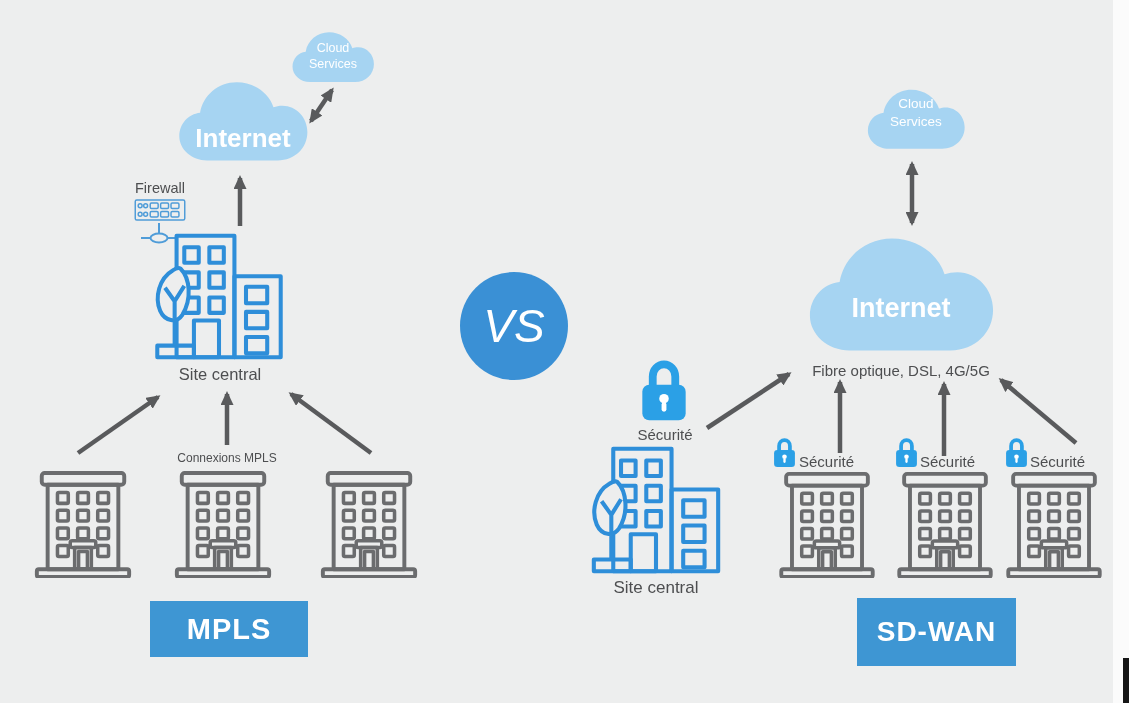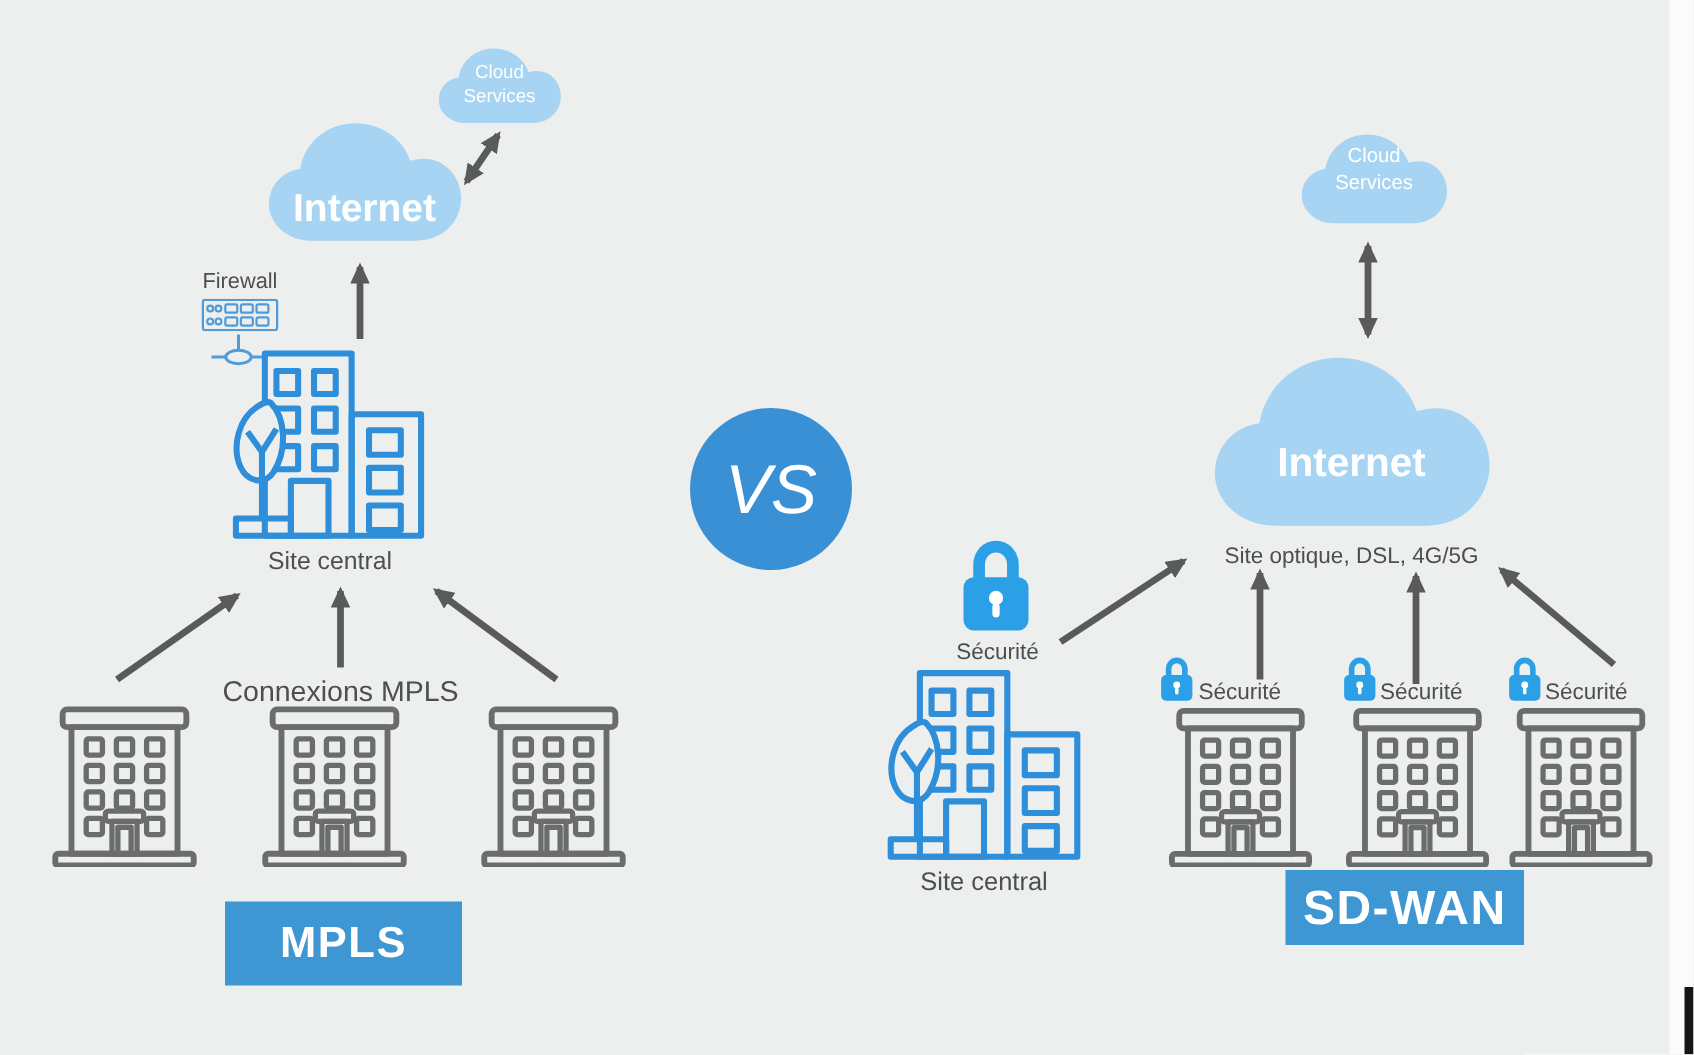--- a/index.html
+++ b/index.html
@@ -145,21 +145,21 @@
     <div class="lbl" style="left: 135px; top: 180px; font-size: 14.5px; color: rgb(77, 78, 80);">Firewall</div>
     <svg class="abs" style="left:134px;top:199px;width:52px;height:22px" color="#4f9cd8">
         <use href="#sym-firewall"></use>
       </svg>
 
     <svg class="abs" style="left:150px;top:228px;width:138px;height:135px" color="#2e8ed9">
         <use href="#sym-site"></use>
       </svg>
     <div class="lbl center" style="left: 154px; top: 365px; width: 132px; font-size: 16.5px; color: rgb(77, 78, 80);">Site central</div>
 
-    <div class="lbl center" style="left: 145px; top: 451px; width: 164px; font-size: 19px; color: rgb(77, 78, 80);">Connexions MPLS</div>
+    <div class="lbl center" style="left: 145px; top: 451px; width: 164px; font-size: 12px; color: rgb(77, 78, 80);">Connexions MPLS</div>
 
     <svg class="abs" style="left:32px;top:470px;width:102px;height:108px" color="#6b6c6e">
         <use href="#sym-branch"></use>
       </svg>
     <svg class="abs" style="left:172px;top:470px;width:102px;height:108px" color="#6b6c6e">
         <use href="#sym-branch"></use>
       </svg>
     <svg class="abs" style="left:318px;top:470px;width:102px;height:108px" color="#6b6c6e">
         <use href="#sym-branch"></use>
       </svg>
@@ -176,21 +176,21 @@
     <div class="lbl center" style="left: 862px; top: 95px; width: 108px; font-size: 13.5px; line-height: 17.5px; color: rgb(255, 255, 255);">
       <div>Cloud</div>
       <div>Services</div>
     </div>
 
     <svg class="abs" style="left:802px;top:228px;width:198px;height:132px" color="#a6d4f2">
         <use href="#sym-cloud"></use>
       </svg>
     <div class="lbl center" style="left: 802px; top: 293px; width: 198px; font-size: 27px; font-weight: bold; color: rgb(255, 255, 255);">Internet</div>
 
-    <div class="lbl center" style="left: 790px; top: 362px; width: 222px; font-size: 15px; color: rgb(77, 78, 80);">Site optique, DSL, 4G/5G</div>
+    <div class="lbl center" style="left: 790px; top: 362px; width: 222px; font-size: 15px; color: rgb(77, 78, 80);">Fibre optique, DSL, 4G/5G</div>
 
     <svg class="abs" style="left:638px;top:356px;width:52px;height:68px" color="#2ba0e6">
         <use href="#sym-lock"></use>
       </svg>
     <div class="lbl center" style="left: 625px; top: 426px; width: 80px; font-size: 15px; color: rgb(77, 78, 80);">Sécurité</div>
 
     <svg class="abs" style="left:586px;top:441px;width:140px;height:136px" color="#2e8ed9">
         <use href="#sym-site"></use>
       </svg>
     <div class="lbl center" style="left: 590px; top: 578px; width: 132px; font-size: 17px; color: rgb(77, 78, 80);">Site central</div>
@@ -211,18 +211,18 @@
     <svg class="abs" style="left:776px;top:471px;width:102px;height:107px" color="#6b6c6e">
         <use href="#sym-branch"></use>
       </svg>
     <svg class="abs" style="left:894px;top:471px;width:102px;height:107px" color="#6b6c6e">
         <use href="#sym-branch"></use>
       </svg>
     <svg class="abs" style="left:1003px;top:471px;width:102px;height:107px" color="#6b6c6e">
         <use href="#sym-branch"></use>
       </svg>
 
-    <div class="badge" style="left: 857px; top: 580px; width: 159px; height: 50px; font-size: 32px; background: rgb(62, 150, 211); color: rgb(255, 255, 255);">SD-WAN</div>
+    <div class="badge" style="left: 857px; top: 598px; width: 159px; height: 68px; font-size: 28px; background: rgb(62, 150, 211); color: rgb(255, 255, 255);">SD-WAN</div>
   </div>
 
   <div class="abs" style="left: 1113px; top: 0px; width: 16px; height: 703px; background: rgb(251, 251, 251);"></div>
   <div class="abs" style="left: 1123px; top: 658px; width: 6px; height: 45px; background: rgb(22, 22, 22);"></div>
 </div>
 
 </body></html>

